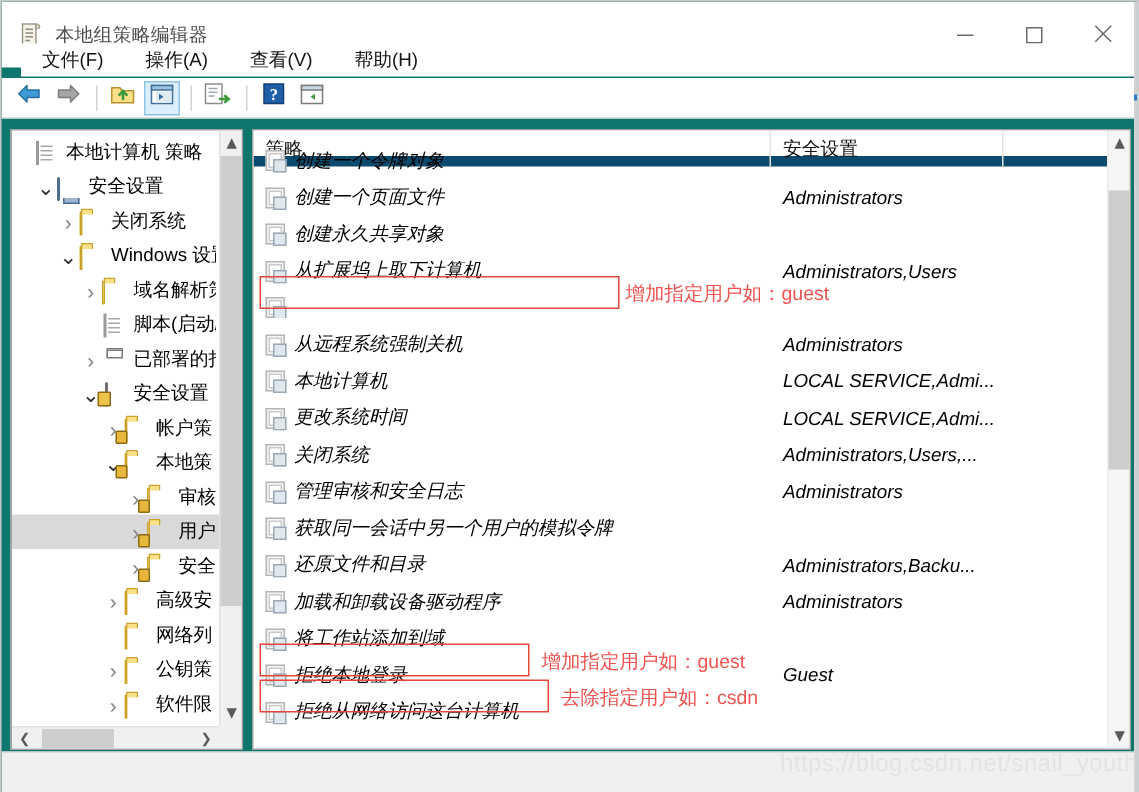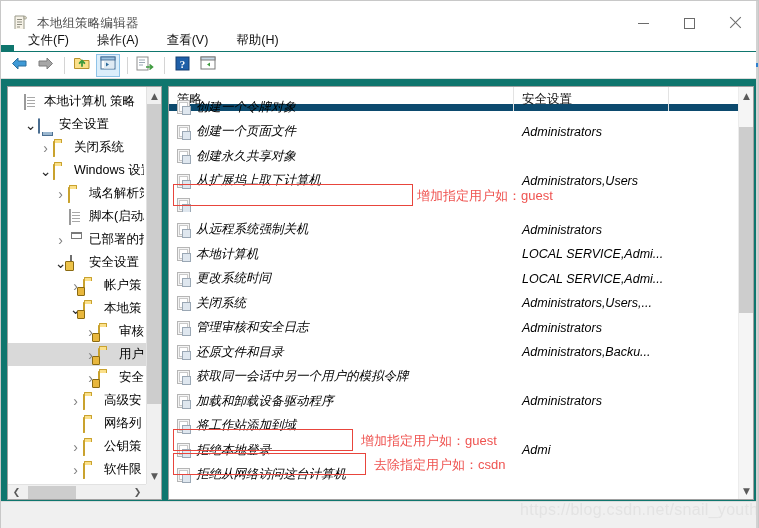--- a/index.html
+++ b/index.html
@@ -603,51 +603,51 @@
         <div class="lv-row">
           <div class="lv-cell-policy">
             <span class="ic-policy"></span>
             <span>管理审核和安全日志</span>
           </div>
           <div class="lv-cell-setting">Administrators</div>
         </div>
         <div class="lv-row">
           <div class="lv-cell-policy">
             <span class="ic-policy"></span>
+            <span>获取同一会话中另一个用户的模拟令牌</span>
+          </div>
+          <div class="lv-cell-setting"></div>
+        </div>
+        <div class="lv-row">
+          <div class="lv-cell-policy">
+            <span class="ic-policy"></span>
             <span>还原文件和目录</span>
           </div>
           <div class="lv-cell-setting">Administrators,Backu...</div>
         </div>
         <div class="lv-row">
           <div class="lv-cell-policy">
             <span class="ic-policy"></span>
-            <span>获取同一会话中另一个用户的模拟令牌</span>
+            <span>加载和卸载设备驱动程序</span>
+          </div>
+          <div class="lv-cell-setting">Administrators</div>
+        </div>
+        <div class="lv-row">
+          <div class="lv-cell-policy">
+            <span class="ic-policy"></span>
+            <span>将工作站添加到域</span>
           </div>
           <div class="lv-cell-setting"></div>
         </div>
         <div class="lv-row">
           <div class="lv-cell-policy">
             <span class="ic-policy"></span>
-            <span>加载和卸载设备驱动程序</span>
-          </div>
-          <div class="lv-cell-setting">Administrators</div>
-        </div>
-        <div class="lv-row">
-          <div class="lv-cell-policy">
-            <span class="ic-policy"></span>
-            <span>将工作站添加到域</span>
-          </div>
-          <div class="lv-cell-setting"></div>
-        </div>
-        <div class="lv-row">
-          <div class="lv-cell-policy">
-            <span class="ic-policy"></span>
             <span>拒绝本地登录</span>
           </div>
-          <div class="lv-cell-setting">Admi</div>
+          <div class="lv-cell-setting">Guest</div>
         </div>
         <div class="lv-row">
           <div class="lv-cell-policy">
             <span class="ic-policy"></span>
             <span>拒绝从网络访问这台计算机</span>
           </div>
           <div class="lv-cell-setting"></div>
         </div>
       </div>
 

